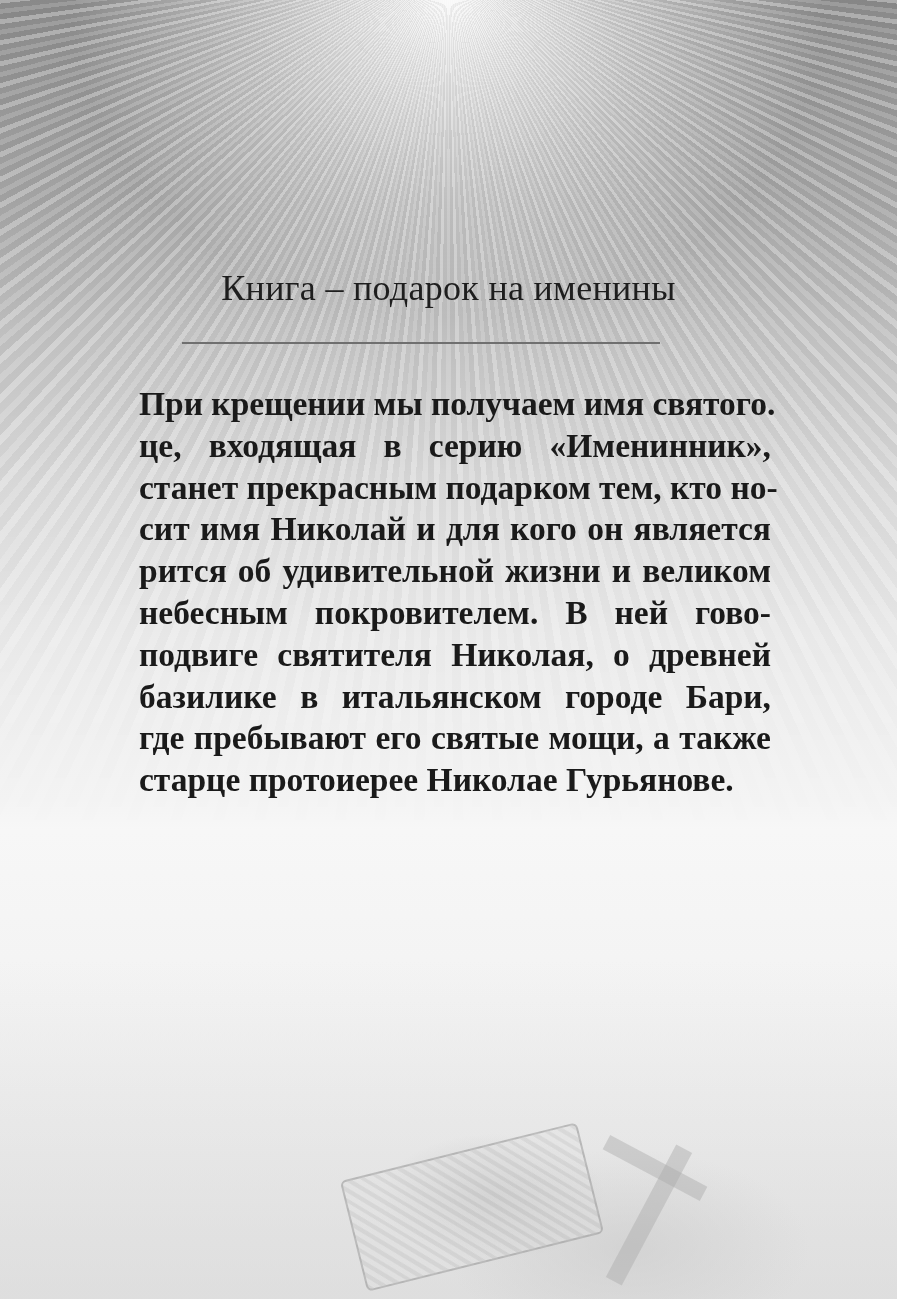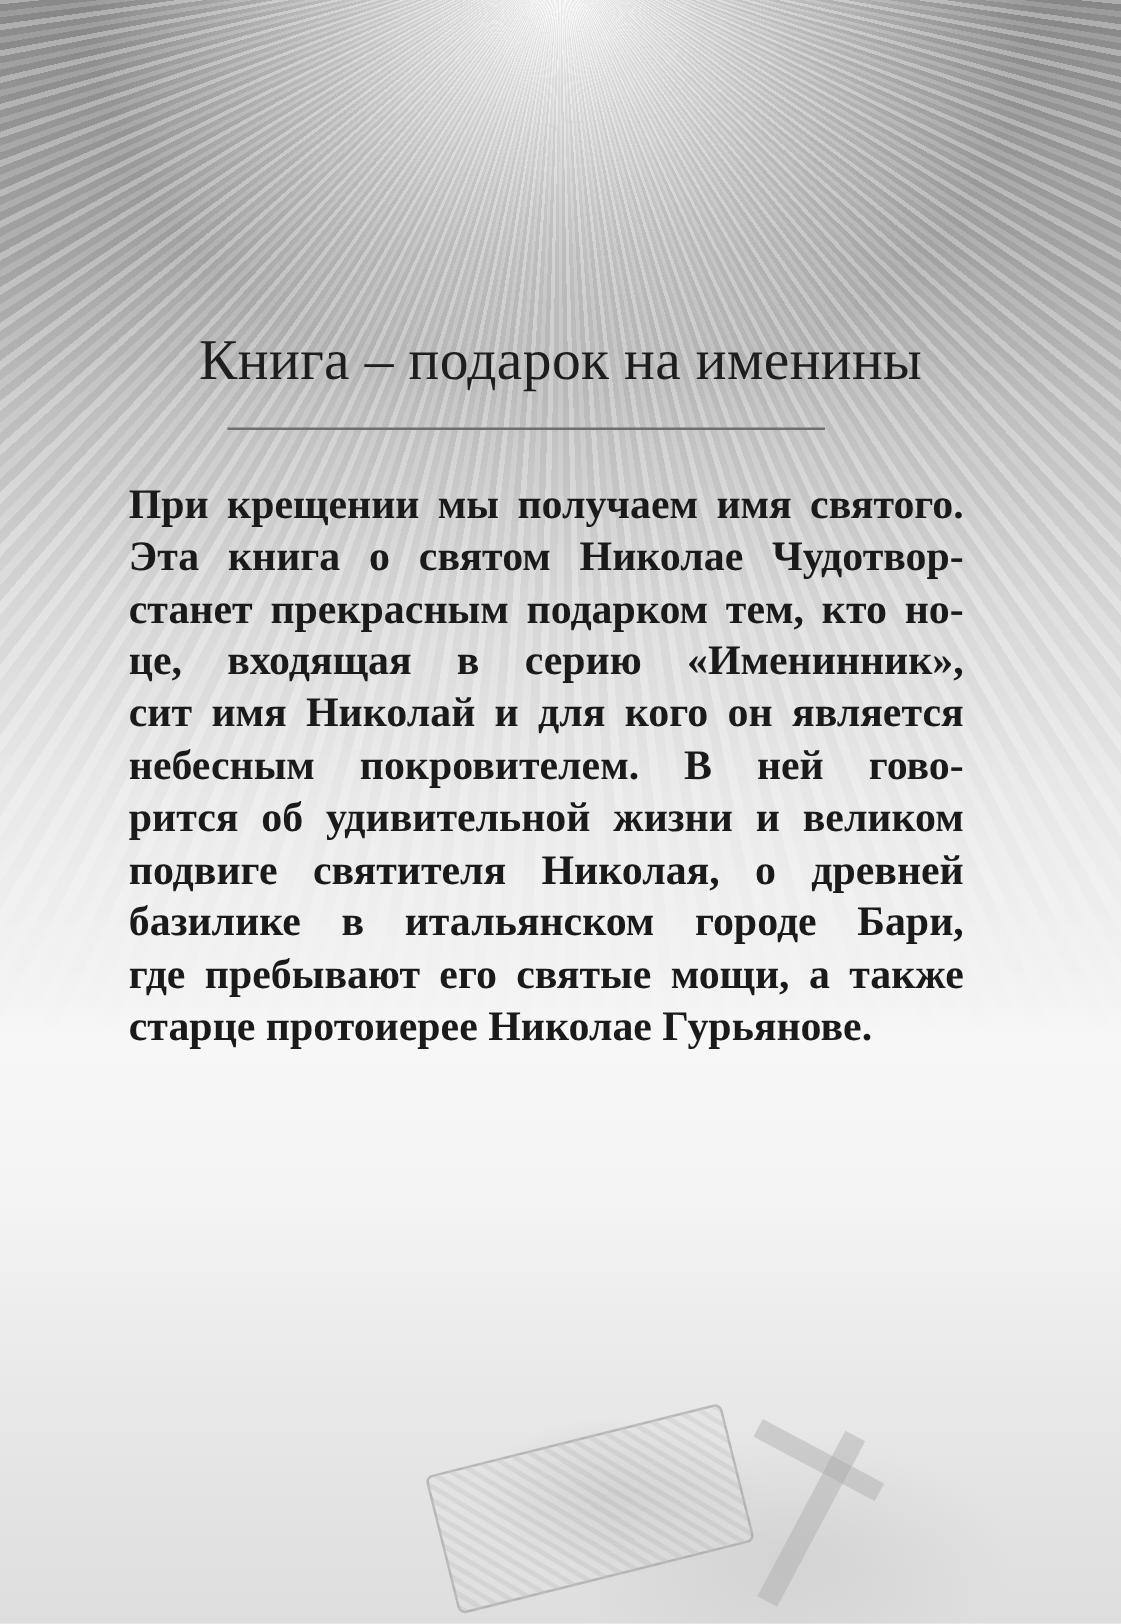--- a/index.html
+++ b/index.html
@@ -37,55 +37,54 @@
     position: absolute; left: 640px; top: 1140px; width: 18px; height: 150px;
     background: rgba(170,170,170,0.45); transform: rotate(28deg);
   }
   .cross-bar {
     position: absolute; left: 600px; top: 1160px; width: 110px; height: 16px;
     background: rgba(170,170,170,0.45); transform: rotate(28deg);
   }
   .content { position: absolute; left: 0; top: 0; width: 897px; }
   .title {
     position: absolute; left: 0; width: 897px; top: 258px;
-    text-align: center; font-size: 46px; line-height: 60px; color: #1e1e1e;
+    text-align: center; font-size: 36px; line-height: 60px; color: #1e1e1e;
     letter-spacing: 0.3px;
   }
   .rule {
     position: absolute; left: 182px; top: 342px; width: 478px; height: 2px;
     background: #6f6f6f;
   }
   .body {
     position: absolute; left: 103px; top: 383px; width: 668px;
     font-size: 33.5px; line-height: 41.8px; color: #1a1a1a;
     font-weight: bold;
   }
-  .line { display: block; text-align: justify; text-align-last: justify; white-space: nowrap; }
+  .line { display: block; text-align: justify; text-align-last: justify; white-space: nowrap; margin-left: 36px; }
   .line.last { text-align-last: left; font-family: Liberation Serif, serif; }
 </style>
 </head>
 <body>
 
 <div class="bg"></div>
 <div class="rays"></div>
 <div class="photo">
 </div>
 <div class="book"></div>
 <div class="cross-bar"></div>
 <div class="cross"></div>
 
 <div class="content">
   <h1 class="title" style="margin:0;font-weight:normal;">Книга – подарок на именины</h1>
   <div class="rule"></div>
   <div class="body">
     <span class="line">При крещении мы получаем имя святого.</span>
-    <span class="line">Эта книга о святом Николае Чудотвор-</span>
+    <span class="line">це, входящая в серию «Именинник»,</span>
     <span class="line">станет прекрасным подарком тем, кто но-</span>
-    <span class="line">це, входящая в серию «Именинник»,</span>
     <span class="line">сит имя Николай и для кого он является</span>
+    <span class="line">рится об удивительной жизни и великом</span>
     <span class="line">небесным покровителем. В ней гово-</span>
-    <span class="line">рится об удивительной жизни и великом</span>
     <span class="line">подвиге святителя Николая, о древней</span>
     <span class="line">базилике в итальянском городе Бари,</span>
     <span class="line">где пребывают его святые мощи, а также</span>
     <span class="line last">старце протоиерее Николае Гурьянове.</span>
   </div>
 </div>
 
 </body></html>

